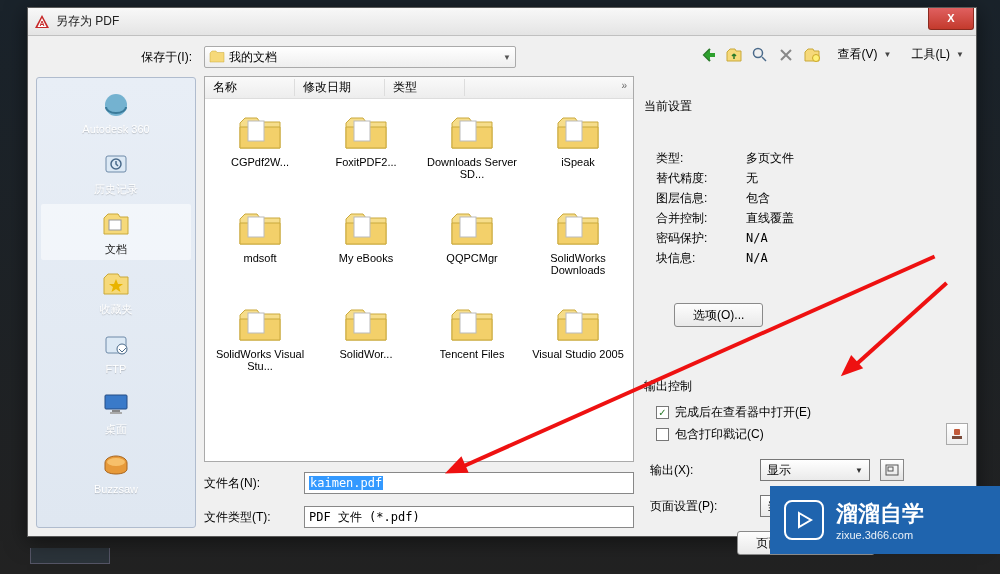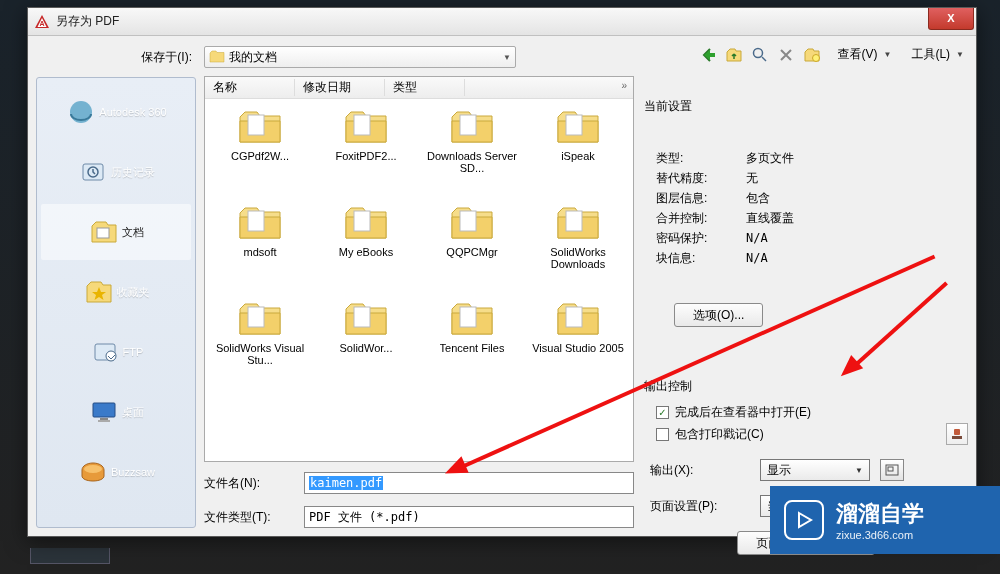--- a/index.html
+++ b/index.html
@@ -61,21 +61,21 @@
     background: linear-gradient(#e8eef6, #dfe7f1);
     border: 1px solid #b0bcce;
     border-radius: 3px;
     padding: 6px 4px;
     display: flex; flex-direction: column; align-items: center;
     gap: 4px; overflow: hidden;
   }
   .place {
     width: 100%;
     height: 56px;
-    display: flex; flex-direction: row; align-items: center; justify-content: center;
+    display: flex; flex-direction: column; align-items: center; justify-content: center;
     gap: 2px;
     color: #e8eef6;
     font-size: 11px;
     cursor: pointer;
     border-radius: 2px;
   }
   .place.active { background: rgba(255,255,255,0.5); color: #222; }
   .place .plabel { color: #fff; text-shadow: 0 1px 1px rgba(0,0,0,0.2); }
   .place.active .plabel { color: #222; text-shadow: none; }
   .place-icon { width: 32px; height: 32px; }
@@ -103,21 +103,21 @@
     overflow: hidden;
   }
   .fb-header {
     height: 22px; display: flex; align-items: center;
     background: linear-gradient(#fafafa, #ededed);
     border-bottom: 1px solid #ddd;
     font-size: 12px;
   }
   .fb-header > div { padding: 0 8px; border-right: 1px solid #ddd; }
   .fb-content {
-    flex: 1; padding: 4px 4px;
+    flex: 1; padding: 10px 4px;
     display: grid;
     grid-template-columns: repeat(4, 1fr);
     grid-auto-rows: 90px;
     gap: 6px 4px;
     overflow: hidden;
   }
   .folder {
     display: flex; flex-direction: column; align-items: center;
     justify-content: flex-start; text-align: center;
     font-size: 11px; cursor: pointer;

